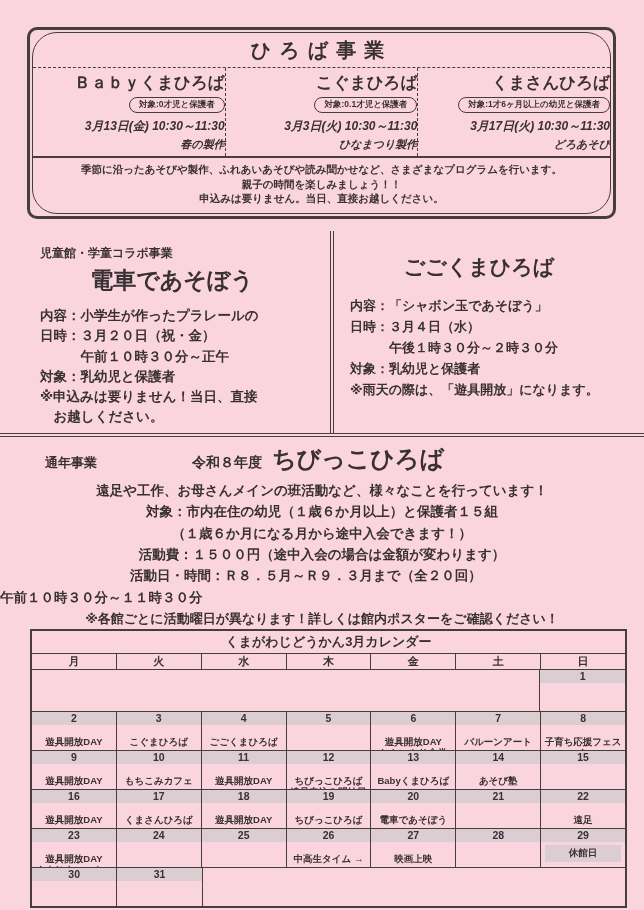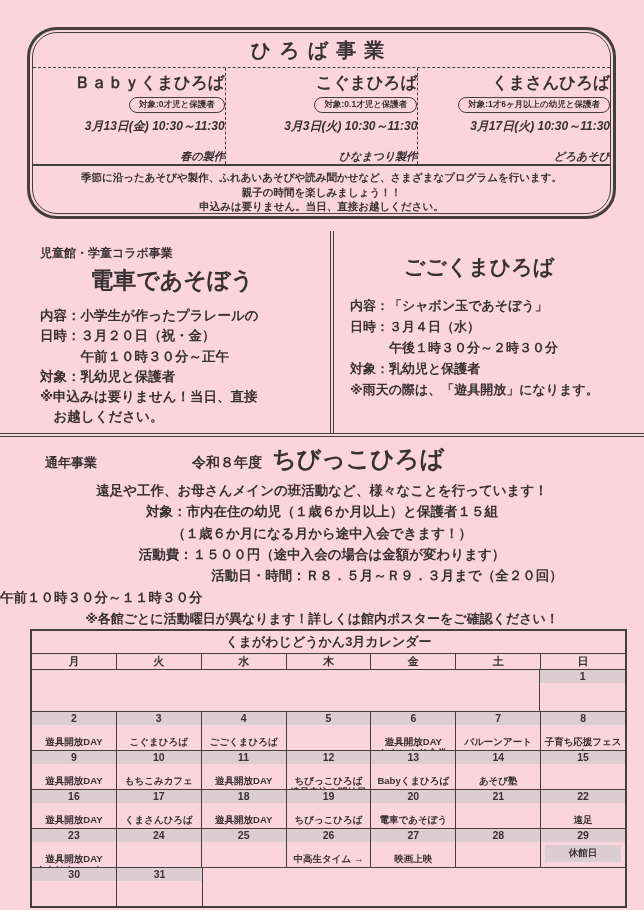--- a/index.html
+++ b/index.html
@@ -6,21 +6,21 @@
   body{background:#e9e9e9;}
   .page{
     width:644px;height:910px;position:relative;overflow:hidden;
     background:#fbd5dd;color:#393034;
     font-family:"Liberation Sans","DejaVu Sans",sans-serif;
     font-weight:bold;
   }
   
   .top-box{
     position:absolute;left:27px;top:27px;width:589px;height:192px;
-    border:3px solid #463d41;border-radius:30px;box-sizing:border-box;
+    border:3px solid #463d41;border-radius:10px;box-sizing:border-box;
   }
   .top-box-inner{
     position:absolute;left:2px;top:2px;right:2px;bottom:2px;
     border:1px solid #463d41;border-radius:25px;
     display:flex;flex-direction:column;overflow:hidden;
   }
   .hiroba-title{
     text-align:center;font-size:20px;letter-spacing:8px;
     padding:4px 0 3px;border-bottom:1px dashed #463d41;
   }
@@ -29,21 +29,21 @@
     flex:1;display:flex;flex-direction:column;align-items:flex-end;
     padding-top:4px;min-width:0;
   }
   .program + .program{border-left:1px dashed #463d41;}
   .program-name{font-size:16.5px;white-space:nowrap;}
   .pill{
     border:1.5px solid #463d41;border-radius:999px;
     font-size:8.5px;padding:1px 9px;margin:3px 0 2px;white-space:nowrap;
   }
   .pdate{font-size:12px;font-style:italic;margin-top:3px;white-space:nowrap;}
-  .pact{font-size:11px;font-style:italic;margin-top:14px;}
+  .pact{font-size:11px;font-style:italic;margin-top:2px;}
   .hiroba-notes{
     border-top:2px solid #463d41;text-align:center;
     font-size:10.5px;line-height:1.4;padding:4px 0 7px;
   }
   
   .mid{
     position:absolute;left:0;top:231px;width:644px;height:206px;
     display:flex;border-bottom:4px double #463d41;box-sizing:border-box;padding-left:8px;
   }
   .mid-left{width:322px;box-sizing:border-box;padding:14px 6px 0 32px;}
@@ -54,21 +54,21 @@
   .gogo-title{font-size:21px;text-align:center;margin:0 30px 14px 0;}
   .mid-right .body-line{font-size:13px;line-height:1.62;}
   
   .chib{position:absolute;left:0;top:443px;width:644px;}
   .chib-head{display:flex;align-items:baseline;padding-left:45px;}
   .chib-cat{font-size:13px;}
   .chib-year{font-size:14px;margin-left:95px;}
   .chib-title{font-size:24px;margin-left:10px;}
   .chib-lines{margin-top:5px;}
   .chib-lines .chib-line{font-size:13.5px;text-align:center;line-height:1.58;}
-  .chib-lines .chib-line:nth-child(5){text-align:center;padding-left:118px;margin-left:12px;}
+  .chib-lines .chib-line:nth-child(5){text-align:left;padding-left:118px;margin-left:12px;}
   .chib-lines .chib-line:nth-child(6){text-align:left;}
   .chib-notice{font-size:13px;text-align:center;margin-top:2px;}
   
   .cal{
     position:absolute;left:30px;top:629px;width:597px;
     border:2px solid #463d41;box-sizing:border-box;
   }
   .cal-title{
     text-align:center;font-size:13px;padding:2px 0;
     border-bottom:1px solid #463d41;

